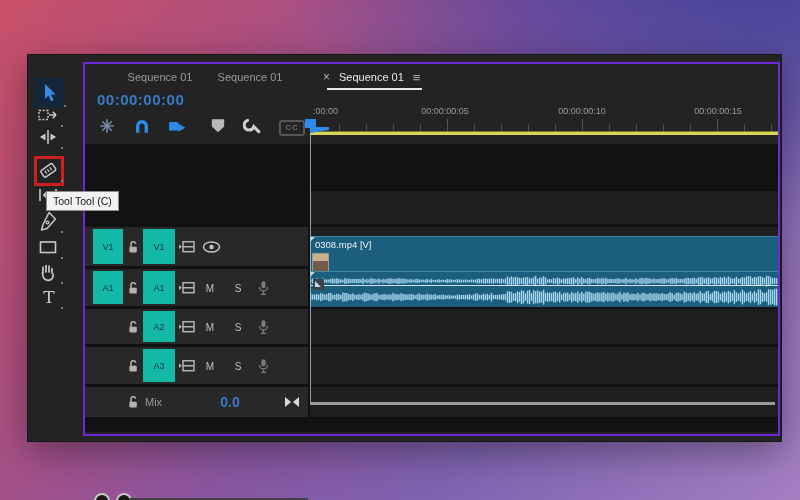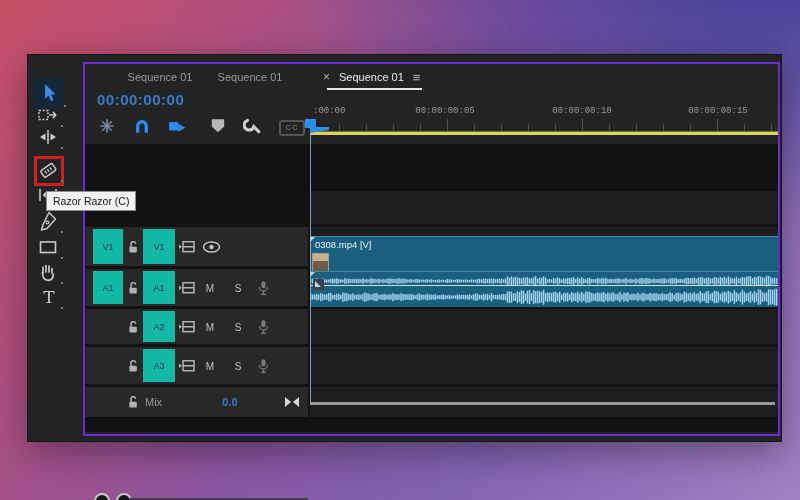--- a/index.html
+++ b/index.html
@@ -34,21 +34,21 @@
   .tabactive .menu{color:#b0b0b0;font-size:13px;line-height:1;}
   .tabunderline{position:absolute;left:242px;top:24px;width:95px;height:2px;background:#e8e8e8;}
   
   .timecode{position:absolute;left:12px;top:27px;font-size:15px;font-weight:bold;letter-spacing:.5px;color:#3a7bc8;}
   .hicon{position:absolute;top:53px;width:18px;height:18px;color:#c6c6c6;}
   .hicon svg{width:18px;height:18px;display:block;}
   .hicon.blue{color:#2d8ceb;} .hicon.steel{color:#7286a2;} .hicon.gray{color:#b8b8b8;}
   .ccbadge{position:absolute;left:194px;top:56px;width:22px;height:12px;border:2px solid #565656;border-radius:3px;
     color:#6d6d6d;font-size:8px;font-weight:bold;text-align:center;line-height:12px;letter-spacing:1px;}
   
-  .ruler{position:absolute;left:225px;top:40px;width:468px;height:30px;overflow:hidden;font-family:Liberation Mono, monospace;}
+  .ruler{position:absolute;left:225px;top:40px;width:468px;height:30px;overflow:hidden;}
   .rlabel{position:absolute;top:2px;font-size:9px;color:#9a9a9a;white-space:nowrap;}
   .ticks{position:absolute;left:2px;right:0;top:20px;height:7px;
     background:repeating-linear-gradient(to right,#4f4f4f 0 1px,transparent 1px 27px);}
   .ticksmaj{position:absolute;left:2px;right:0;top:15px;height:12px;
     background:repeating-linear-gradient(to right,#5c5c5c 0 1px,transparent 1px 135px);}
   .workbar{position:absolute;left:225px;top:67px;width:468px;height:3px;background:#d6d65c;border-top:1px solid #77771f;}
   
   .phhead{position:absolute;left:220px;top:55px;width:11px;height:9px;background:#2d8ceb;z-index:6;}
   .phflag{position:absolute;left:225px;top:63px;width:19px;height:6px;background:#2d8ceb;z-index:6;
     clip-path:polygon(0 0,100% 0,100% 50%,0 100%);}
@@ -64,21 +64,21 @@
   .patch.off{background:transparent;color:#8a8a8a;}
   .cell{position:absolute;top:50%;transform:translateY(-50%);color:#b3b3b3;}
   .c-lock{left:42px;width:12px;height:14px;}
   .c-sync{left:94px;width:16px;height:13px;}
   .c-eye{left:117px;width:19px;height:13px;color:#c4c4c4;}
   .c-m{left:117px;width:16px;text-align:center;font-size:10px;color:#c0c0c0;}
   .c-s{left:145px;width:16px;text-align:center;font-size:10px;color:#c0c0c0;}
   .c-mic{left:172px;width:13px;height:15px;color:#7c7c7c;}
   .cell svg{width:100%;height:100%;display:block;}
   .mixlbl{left:60px;font-size:11px;color:#9a9a9a;}
-  .mixlevel{left:130px;width:30px;text-align:center;font-size:11px;font-weight:bold;color:#3a7bc8;}
+  .mixlevel{left:130px;width:30px;text-align:center;font-size:14px;font-weight:bold;color:#3a7bc8;}
   .c-bow{left:200px;width:14px;height:10px;color:#d8d8d8;}
   
   .clip{position:absolute;left:225px;right:0;background:#1b5e7e;border-top:1px solid #3e88a8;z-index:3;}
   .clip::before{content:"";position:absolute;left:0;top:0;border-style:solid;border-width:5px 5px 0 0;
     border-color:#cfd6da transparent transparent transparent;}
   .cliplabel{position:absolute;left:5px;top:2px;font-size:9.5px;color:#eaf3f8;white-space:nowrap;}
   .thumb{position:absolute;left:2px;top:16px;width:15px;height:17px;border:1px solid #9a9a9a;
     background:linear-gradient(#c9b08c 0 40%,#6f5c49 40% 100%);}
   .wave{position:absolute;inset:0;}
   .rubber{position:absolute;left:0;right:0;top:13px;height:1px;background:rgba(240,248,255,.85);z-index:2;}
@@ -208,21 +208,21 @@
       <div class="tool" style="top:206px">
           <svg>
             <use href="#i-hand"></use>
           </svg>
         </div>
       <div class="tool" style="top:231px">
           <span class="typeglyph">T</span>
         </div>
     </div>
 
-    <div class="tooltip">Razor Razor (C)</div>
+    <div class="tooltip">Tool Tool (C)</div>
 
     <div class="panel">
 
       <div class="tabbar">
         <div class="tab t1">Sequence 01</div>
         <div class="tab t2">Sequence 01</div>
         <div class="tabactive">
           <span class="close">×</span>
           <span class="lbl">Sequence 01</span>
           <span class="menu">≡</span>

